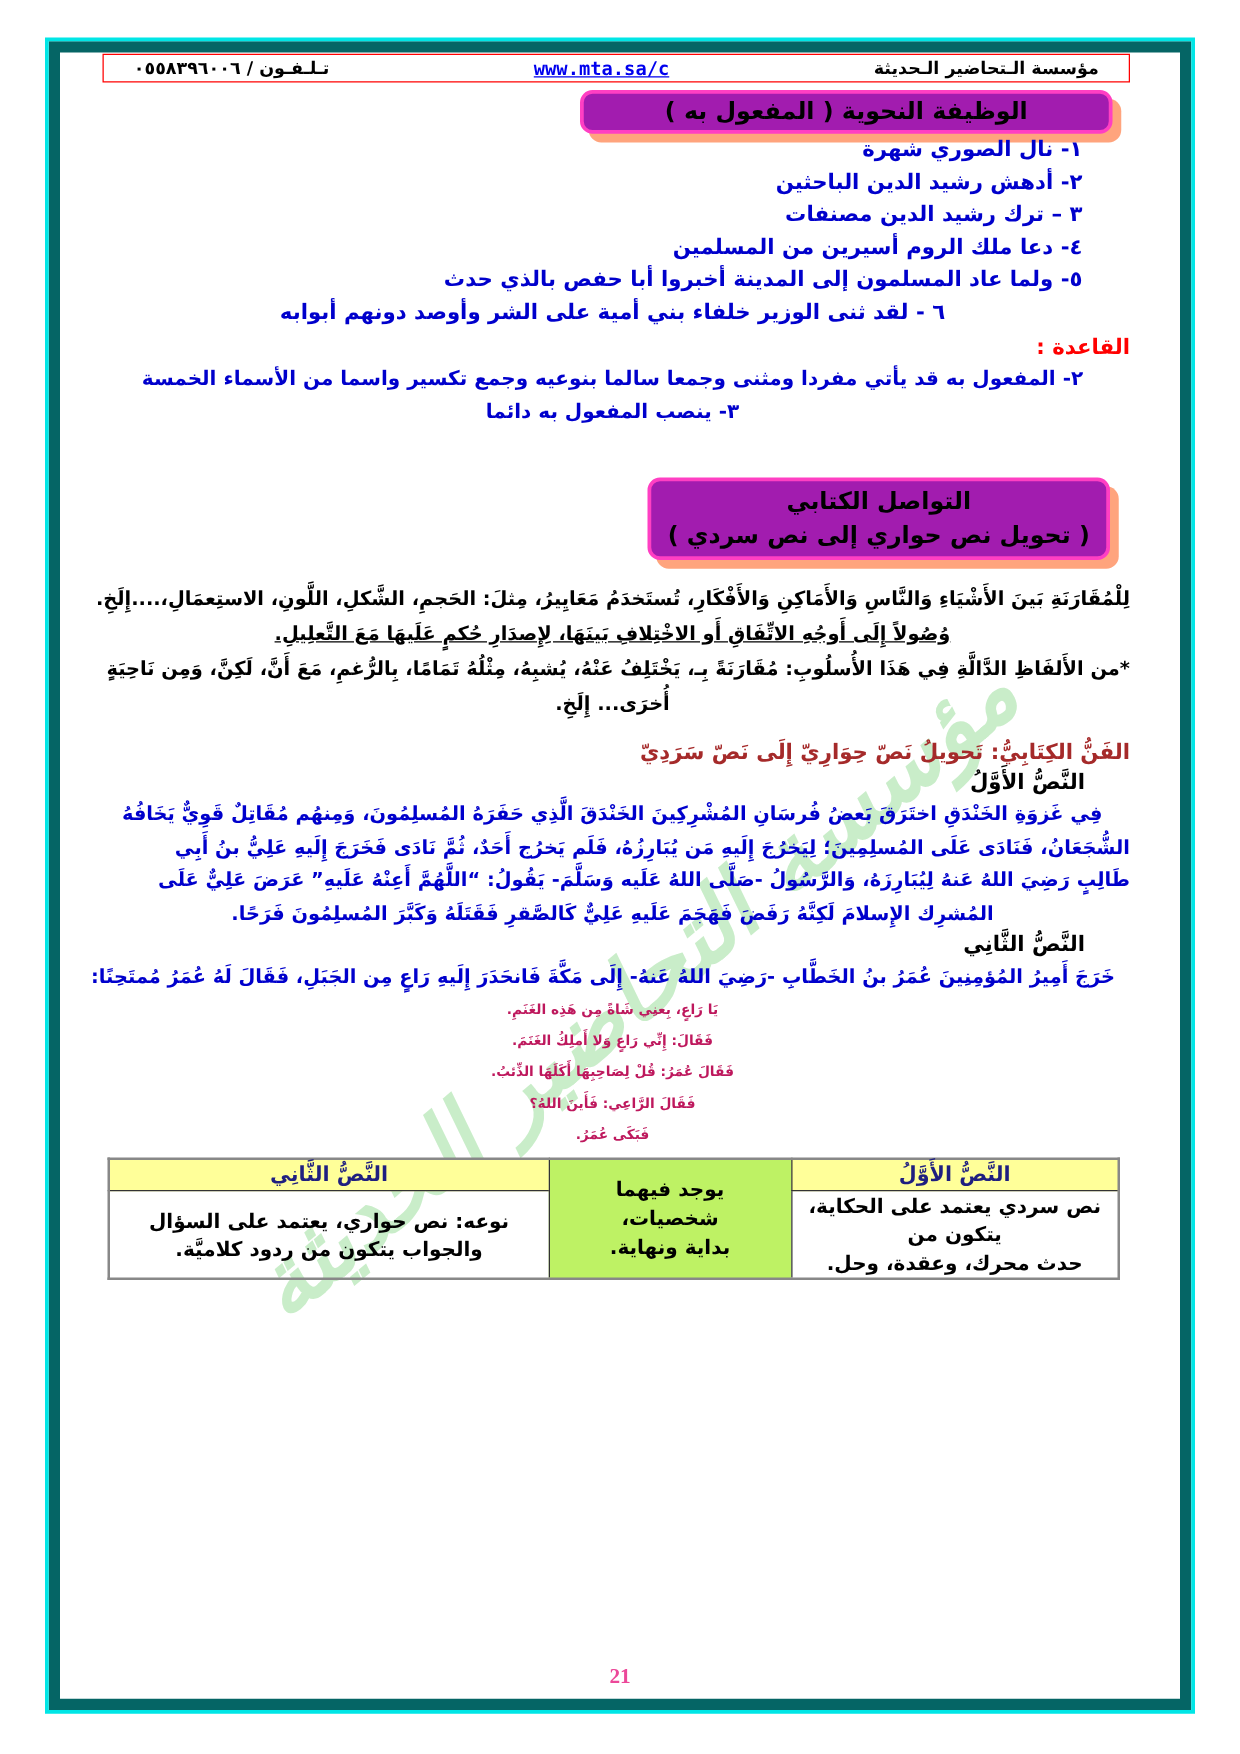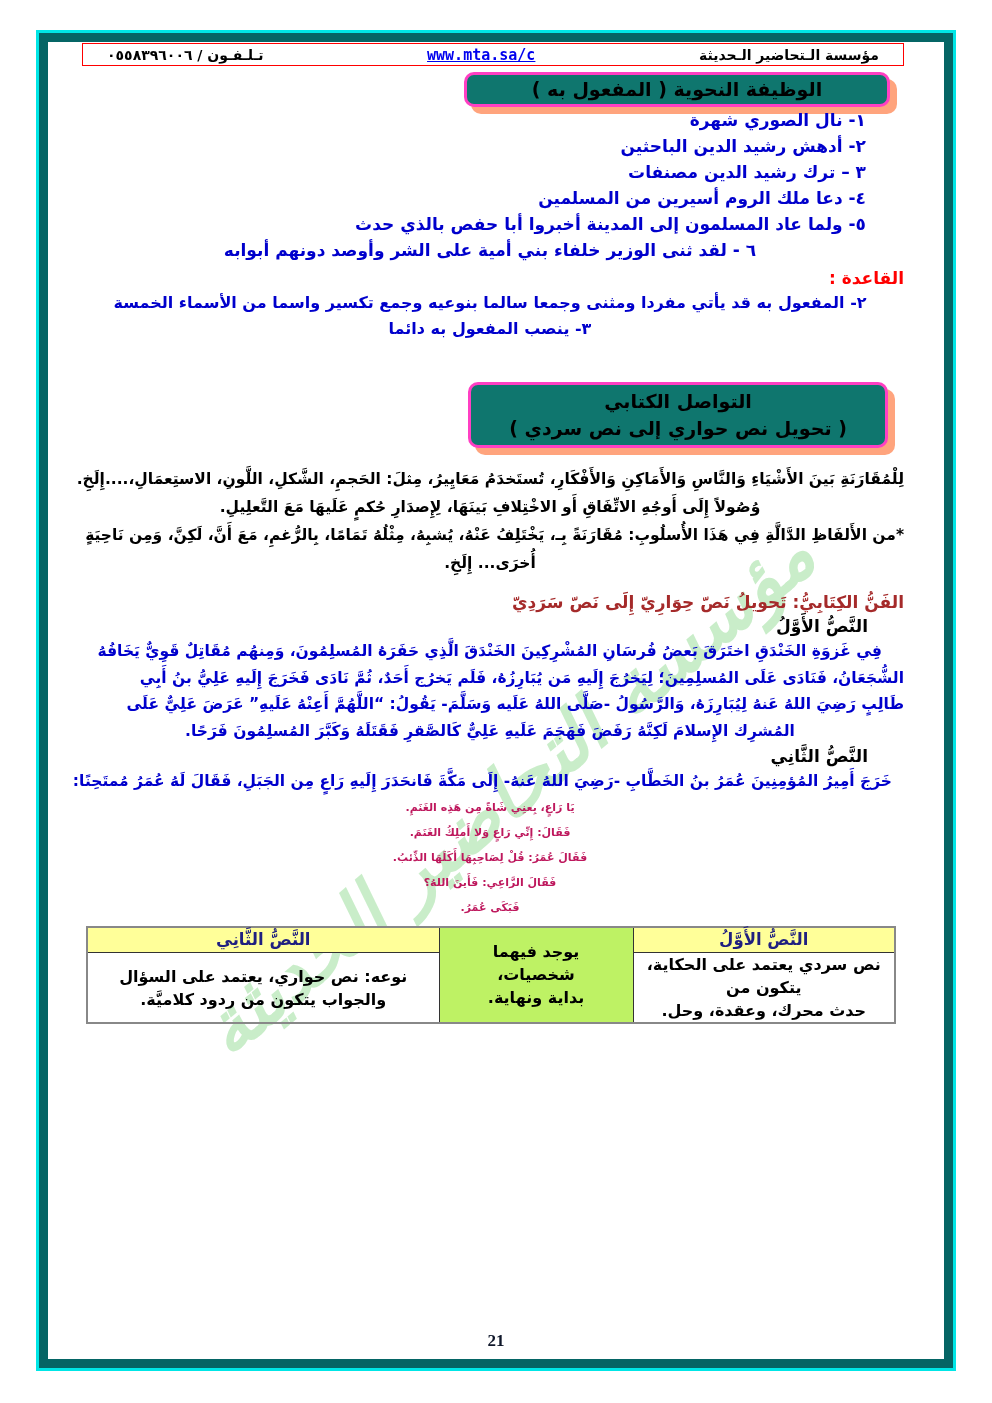--- a/index.html
+++ b/index.html
@@ -29,40 +29,40 @@
     font-size:14px; color:#000;
   }
   .header-box .org { letter-spacing:1px; }
   .header-box .phone { letter-spacing:1px; }
   .header-box .url {
     font-family:"DejaVu Sans Mono", monospace; color:#0000ee;
     text-decoration:underline; font-size:15px; direction:ltr; cursor:pointer;
   }
 
   .titlebox {
-    background:#0f766e; border:3px solid #ff3fc3; border-radius:10px;
+    background:#a21caf; border:3px solid #ff3fc3; border-radius:10px;
     box-shadow:7px 7px 0 0 #ffa47d; text-align:center; color:#000;
     font-size:19px;
   }
   .box1 { width:426px; margin:6px 14px 0 auto; line-height:29px; height:35px; }
-  .box2 { width:420px; margin:40px 16px 0 auto; padding:3px 0; line-height:27px; }
+  .box2 { width:370px; margin:40px 16px 0 auto; padding:3px 0; line-height:27px; }
 
   .h-red { color:#ff0000; font-size:17px; line-height:24px; margin-top:16px; }
   .h-red.rule { margin-top:3px; }
 
   .examples { color:#0000cc; font-size:17px; line-height:26px; text-align:right; padding-left:0; }
   .examples .example-line { padding-right:38px; white-space:nowrap; }
   .examples .example-line:nth-of-type(6) { padding-right:0; text-align:center; }
 
   .rules { color:#0000cc; font-size:16px; line-height:26px; text-align:center; }
   .rules .rule-line { white-space:nowrap; }
 
   .intro { color:#000; font-size:15.5px; line-height:28px; margin-top:17px; text-align:right; }
   .intro .intro-line { white-space:nowrap; }
-  .intro .intro-line:nth-of-type(2) { text-align:center; }
+  .intro .intro-line:nth-of-type(2) { text-align:center;text-decoration:underline; }
   .intro .intro-line:nth-of-type(4) { text-align:center; }
 
   .art-heading {
     color:#a52a2a; font-size:17px; line-height:24px; margin-top:13px;
     text-underline-offset:4px;
   }
   .text-heading { color:#000; font-size:17px; line-height:24px; padding-right:36px; }
 
   .bluepara { color:#0000cc; font-size:15.5px; line-height:26.5px; text-align:right; }
   .bluepara .b-line { white-space:nowrap; }
@@ -77,21 +77,21 @@
     border:2px solid #888888; font-size:16px; color:#000;
   }
   .cmp-table td { border:1px solid #333333; text-align:center; }
   .cmp-table .th { background:#ffff99; color:#1f1f80; height:26px; font-size:16.5px; }
   .cmp-table .col-r { width:262px; }
   .cmp-table .mid  { width:194px; background:#bef264; vertical-align:middle; line-height:23px; }
   .cmp-table .body { height:50px; line-height:23px; vertical-align:middle; }
 
   .page-num {
     position:absolute; bottom:8px; left:0; right:0; text-align:center;
-    font-family:"Liberation Serif", serif; font-weight:bold; font-size:17px; color:#0f172a;
+    font-family:"Liberation Serif", serif; font-weight:bold; font-size:17px; color:#ec4899;
     direction:ltr;
   }
 </style>
 </head>
 <body>
 
 <div class="frame">
   <div class="watermark">مؤسسة التحاضير الحديثة</div>
 
   <div class="content">

